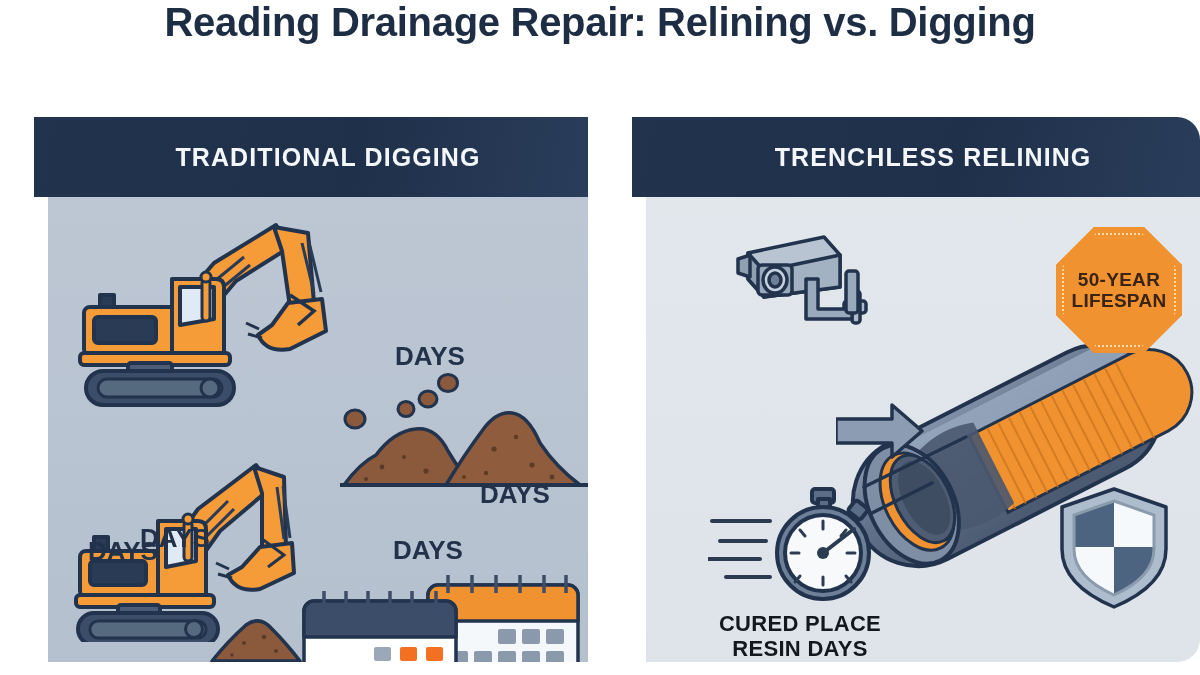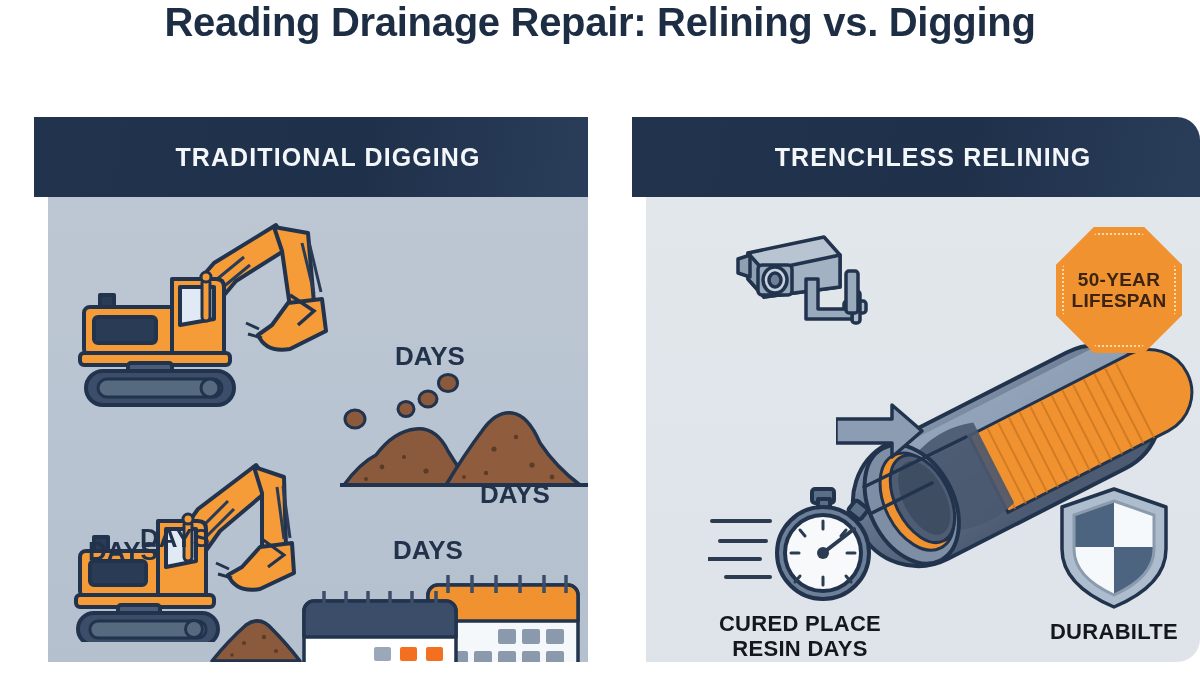--- a/index.html
+++ b/index.html
@@ -427,19 +427,18 @@
           <path d="M60 16 L100 30 V64 Q100 92 60 110 Q20 92 20 64 V30 Z"></path>
         </clipPath>
         <g clip-path="url(#shClip)">
           <rect x="20" y="14" width="40" height="48" fill="#4d6480"></rect>
           <rect x="60" y="14" width="42" height="48" fill="#f6f9fb"></rect>
           <rect x="20" y="62" width="40" height="52" fill="#f6f9fb"></rect>
           <rect x="60" y="62" width="42" height="52" fill="#4d6480"></rect>
         </g>
         <path d="M60 16 L100 30 V64 Q100 92 60 110 Q20 92 20 64 V30 Z" fill="none" stroke="#8b9bae" stroke-width="3"></path>
       </svg>
-      <div class="cap" style="left:388px;top:422px;width:160px;">DURABILTE</div>
 
     </div>
   </div>
 
   <div class="bottom-strip"></div>
 </div>
 
 </body></html>

